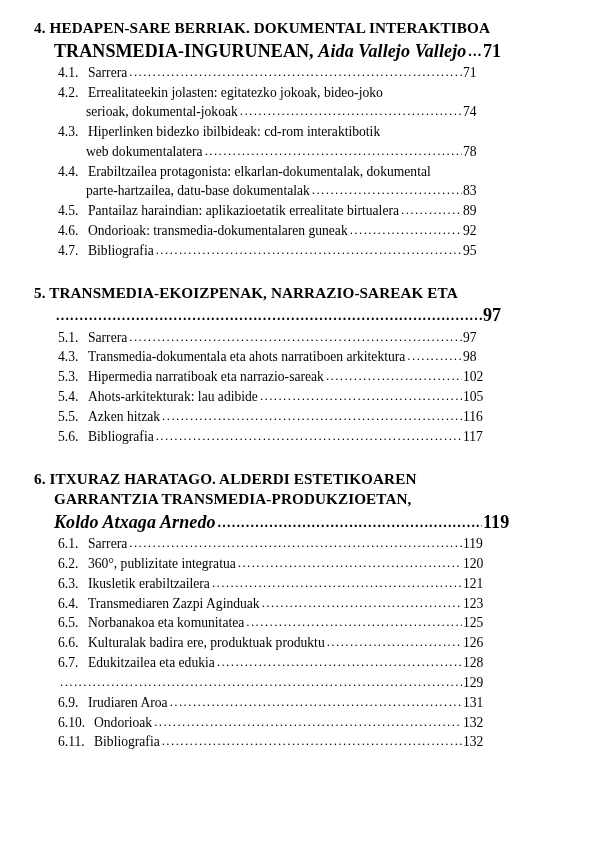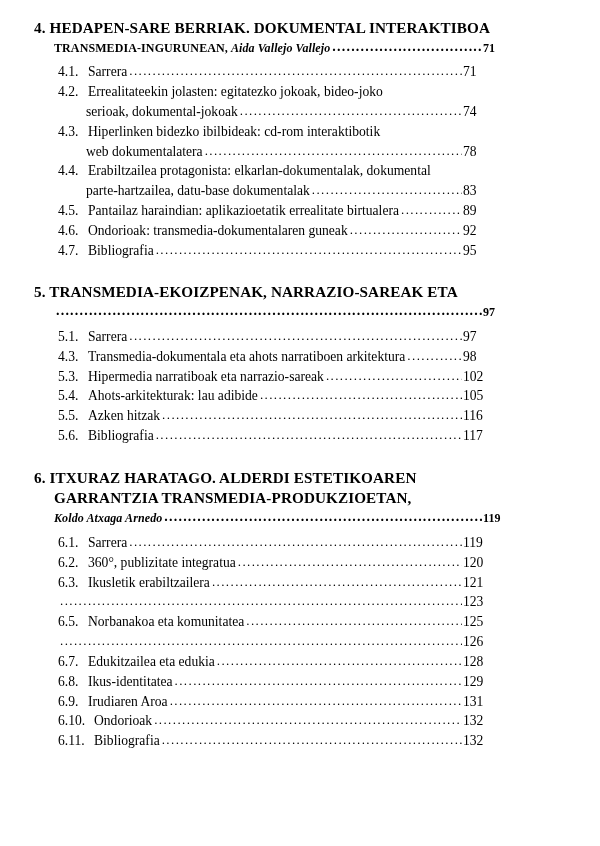--- a/index.html
+++ b/index.html
@@ -68,31 +68,30 @@
     transform: translateY(-1px);
   }
   .row .pg {
     white-space: nowrap;
     min-width: 26px;
   }
 
   .chap-row .lbl,
   .chap-row .pg {
     font-weight: bold;
-    font-size: 12px;
+    font-size: 18px;
   }
   .chap-row .dots {
     letter-spacing: 1.2px;
     font-size: 14px;
     font-weight: bold;
   }
 
   
   .sections {
-    margin-top: 5px;
   }
   .sec {
     font-size: 13.6px;
     line-height: 1.45;
     padding-left: 24px;
   }
   .sec .lbl {
     display: inline;
   }
   .sec-multi {
@@ -298,47 +297,48 @@
       </div>
       <div class="sec">
         <div class="row">
           <span class="lbl"><span class="num-col">6.3.</span><span>Ikusletik erabiltzailera</span></span>
           <span class="dots">...........................................................................................................</span>
           <span class="pg">121</span>
         </div>
       </div>
       <div class="sec">
         <div class="row">
+          <span class="lbl"><span class="num-col">6.4.</span><span>Transmediaren Zazpi Aginduak</span></span>
           <span class="dots">...........................................................................................................</span>
           <span class="pg">123</span>
         </div>
       </div>
       <div class="sec">
         <div class="row">
           <span class="lbl"><span class="num-col">6.5.</span><span>Norbanakoa eta komunitatea</span></span>
           <span class="dots">...........................................................................................................</span>
           <span class="pg">125</span>
         </div>
       </div>
       <div class="sec">
         <div class="row">
+          <span class="lbl"><span class="num-col">6.6.</span><span>Kulturalak badira ere, produktuak produktu</span></span>
           <span class="dots">...........................................................................................................</span>
           <span class="pg">126</span>
         </div>
       </div>
       <div class="sec">
         <div class="row">
           <span class="lbl"><span class="num-col">6.7.</span><span>Edukitzailea eta edukia</span></span>
           <span class="dots">...........................................................................................................</span>
           <span class="pg">128</span>
         </div>
       </div>
       <div class="sec">
         <div class="row">
-          <span class="lbl"><span class="num-col">6.8.</span><span>Ikus-identitatea</span></span>
           <span class="dots">...........................................................................................................</span>
           <span class="pg">129</span>
         </div>
       </div>
       <div class="sec">
         <div class="row">
           <span class="lbl"><span class="num-col">6.9.</span><span>Irudiaren Aroa</span></span>
           <span class="dots">...........................................................................................................</span>
           <span class="pg">131</span>
         </div>

